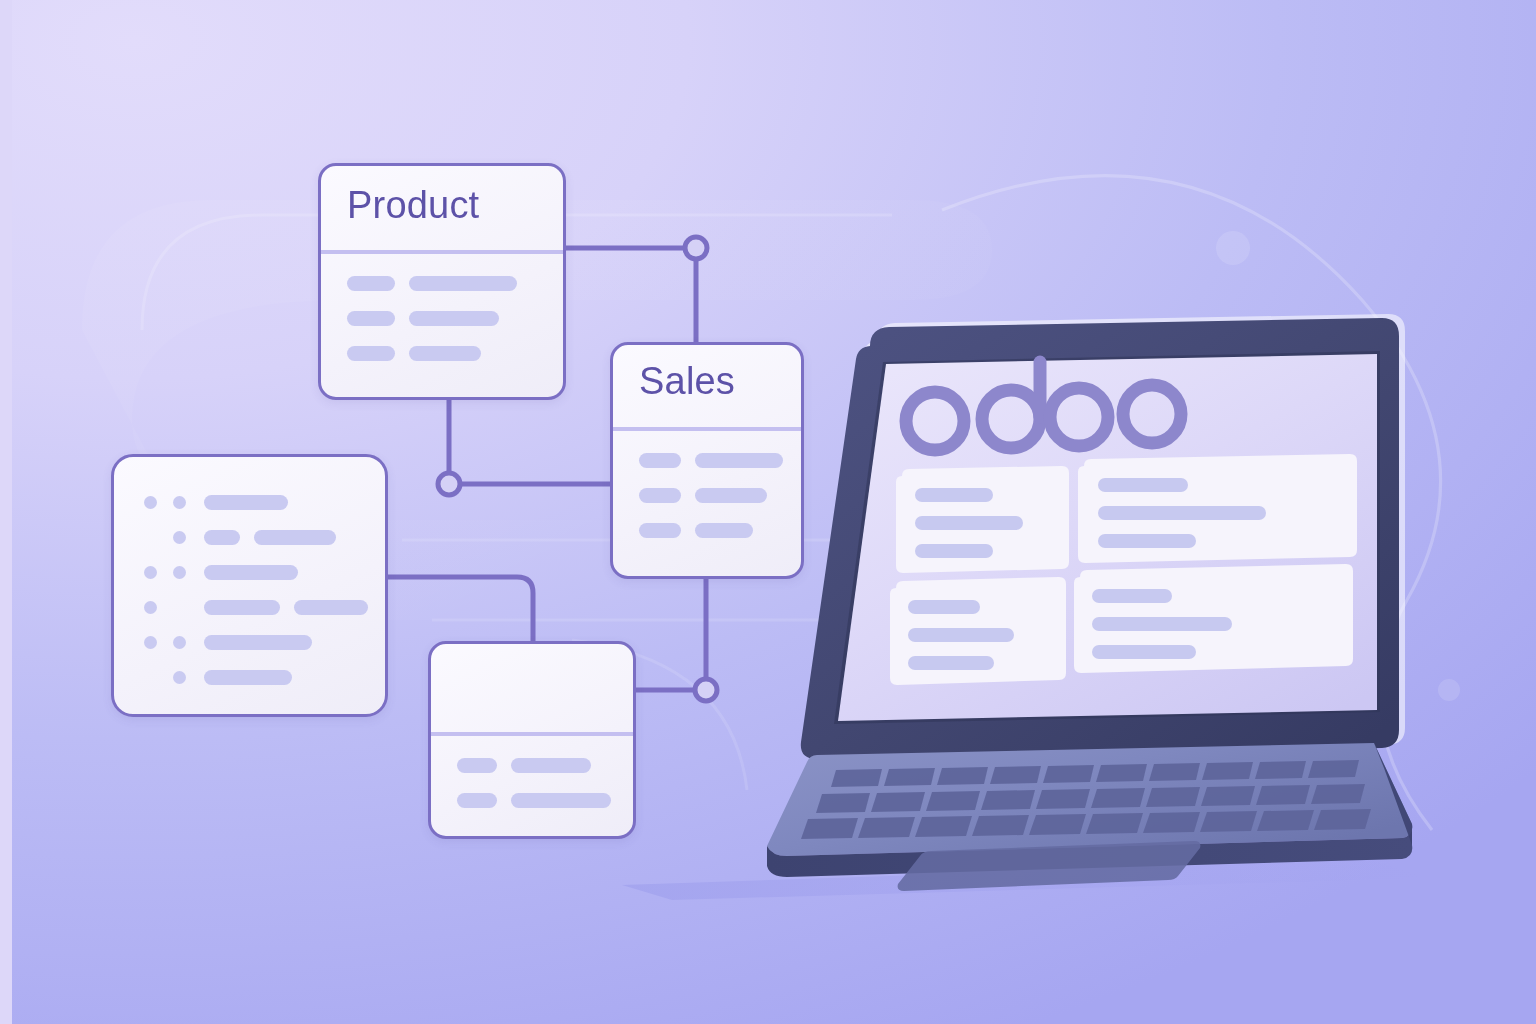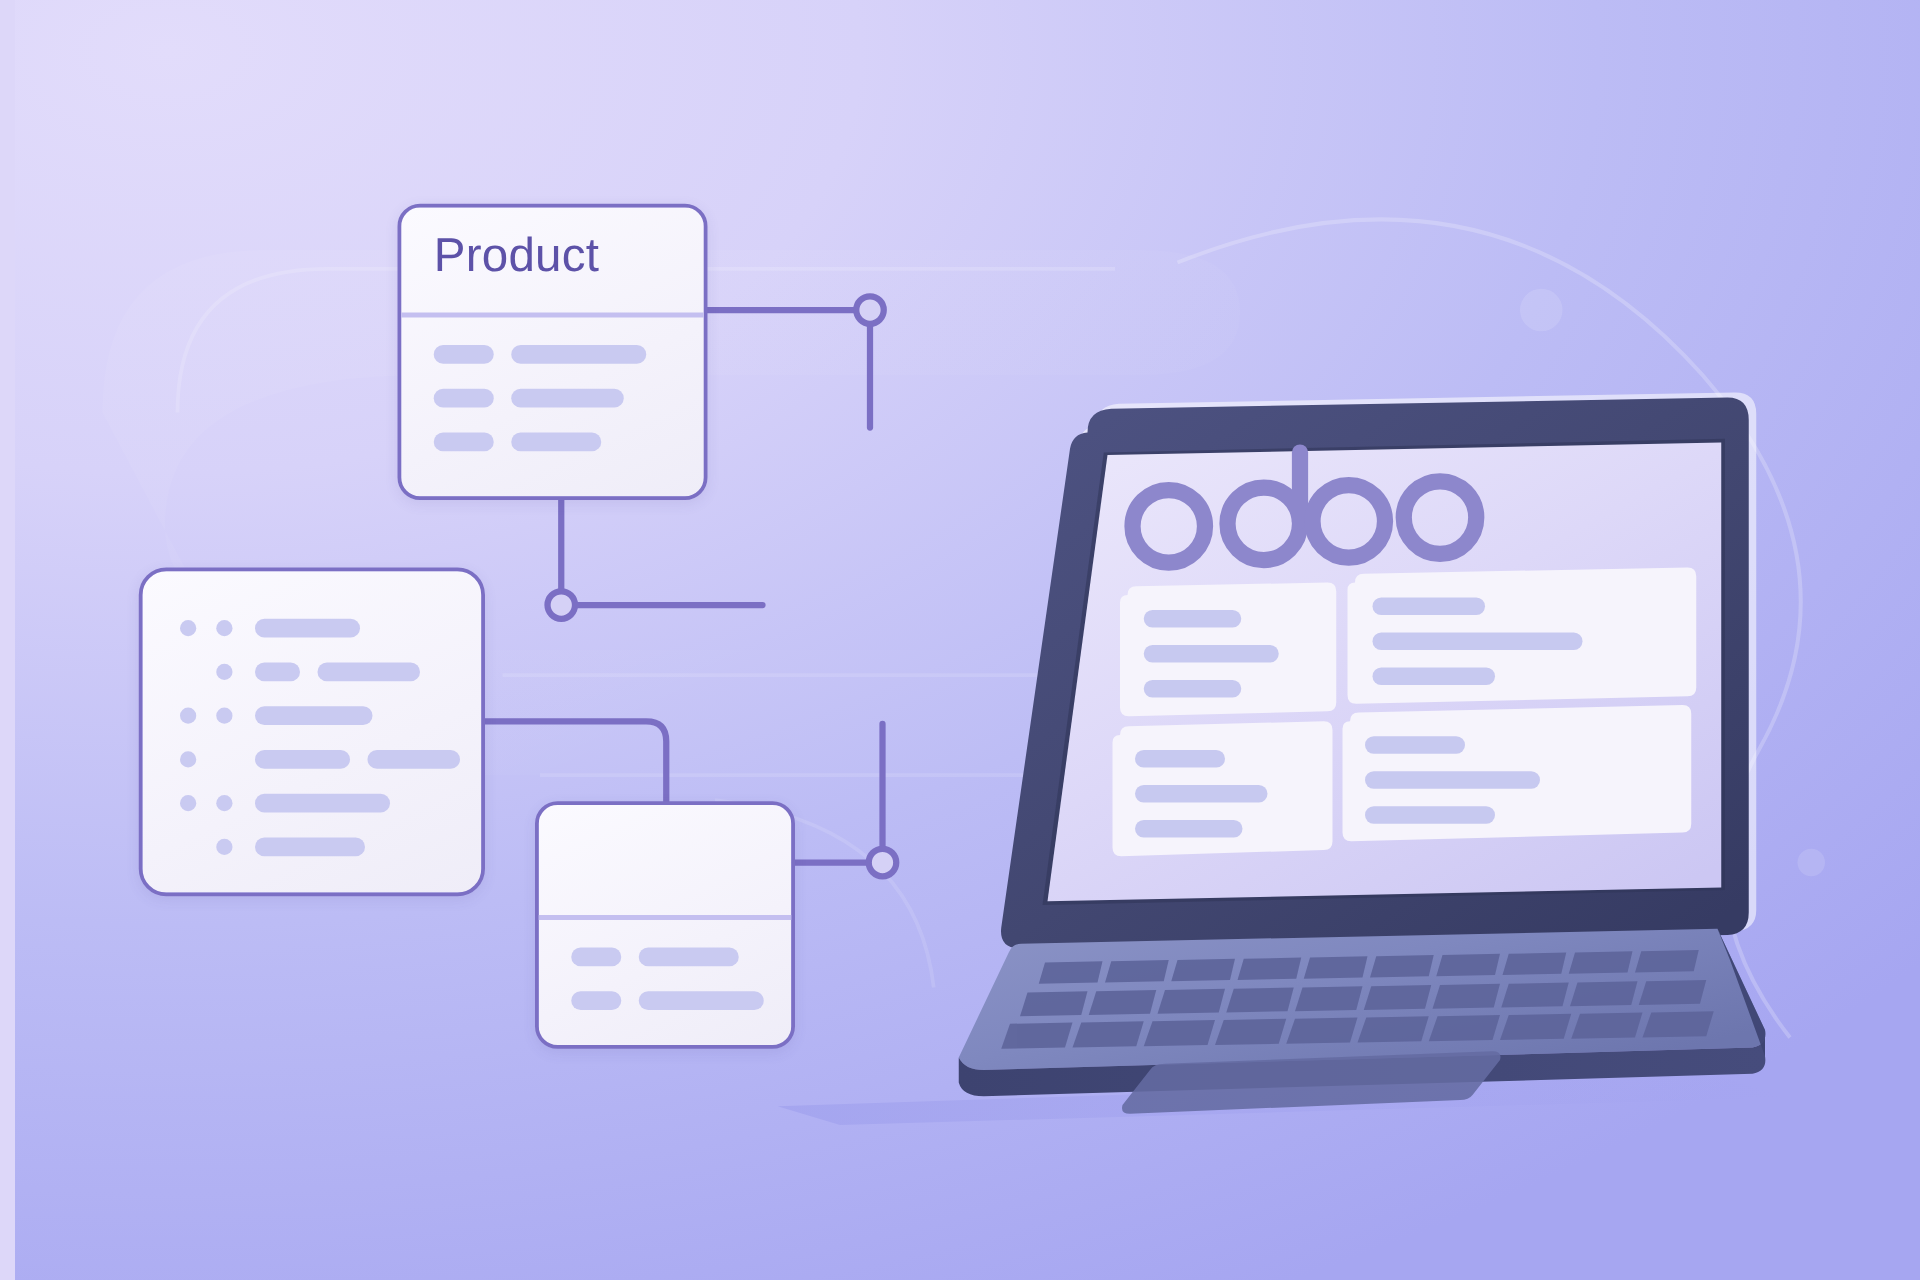--- a/index.html
+++ b/index.html
@@ -118,20 +118,38 @@
         <span class="pill" style="width:48px;"></span>
         <span class="pill" style="width:90px;"></span>
       </div>
       <div class="row">
         <span class="pill" style="width:48px;"></span>
         <span class="pill" style="width:72px;"></span>
       </div>
     </div>
   </div>
 
+  <div class="node" style="left:598px;top:342px;width:194px;height:237px;">
+    <div class="title" style="--hh:72px;">Sales</div>
+    <div class="divider" style="top:82px;"></div>
+    <div class="rows" style="top:108px;">
+      <div class="row">
+        <span class="pill" style="width:42px;"></span>
+        <span class="pill" style="width:88px;"></span>
+      </div>
+      <div class="row">
+        <span class="pill" style="width:42px;"></span>
+        <span class="pill" style="width:72px;"></span>
+      </div>
+      <div class="row">
+        <span class="pill" style="width:42px;"></span>
+        <span class="pill" style="width:58px;"></span>
+      </div>
+    </div>
+  </div>
 
   <div class="node" style="left:416px;top:641px;width:208px;height:198px;">
     <div class="divider" style="top:88px;"></div>
     <div class="rows" style="top:114px;">
       <div class="row">
         <span class="pill" style="width:40px;"></span>
         <span class="pill" style="width:80px;"></span>
       </div>
       <div class="row">
         <span class="pill" style="width:40px;"></span>

